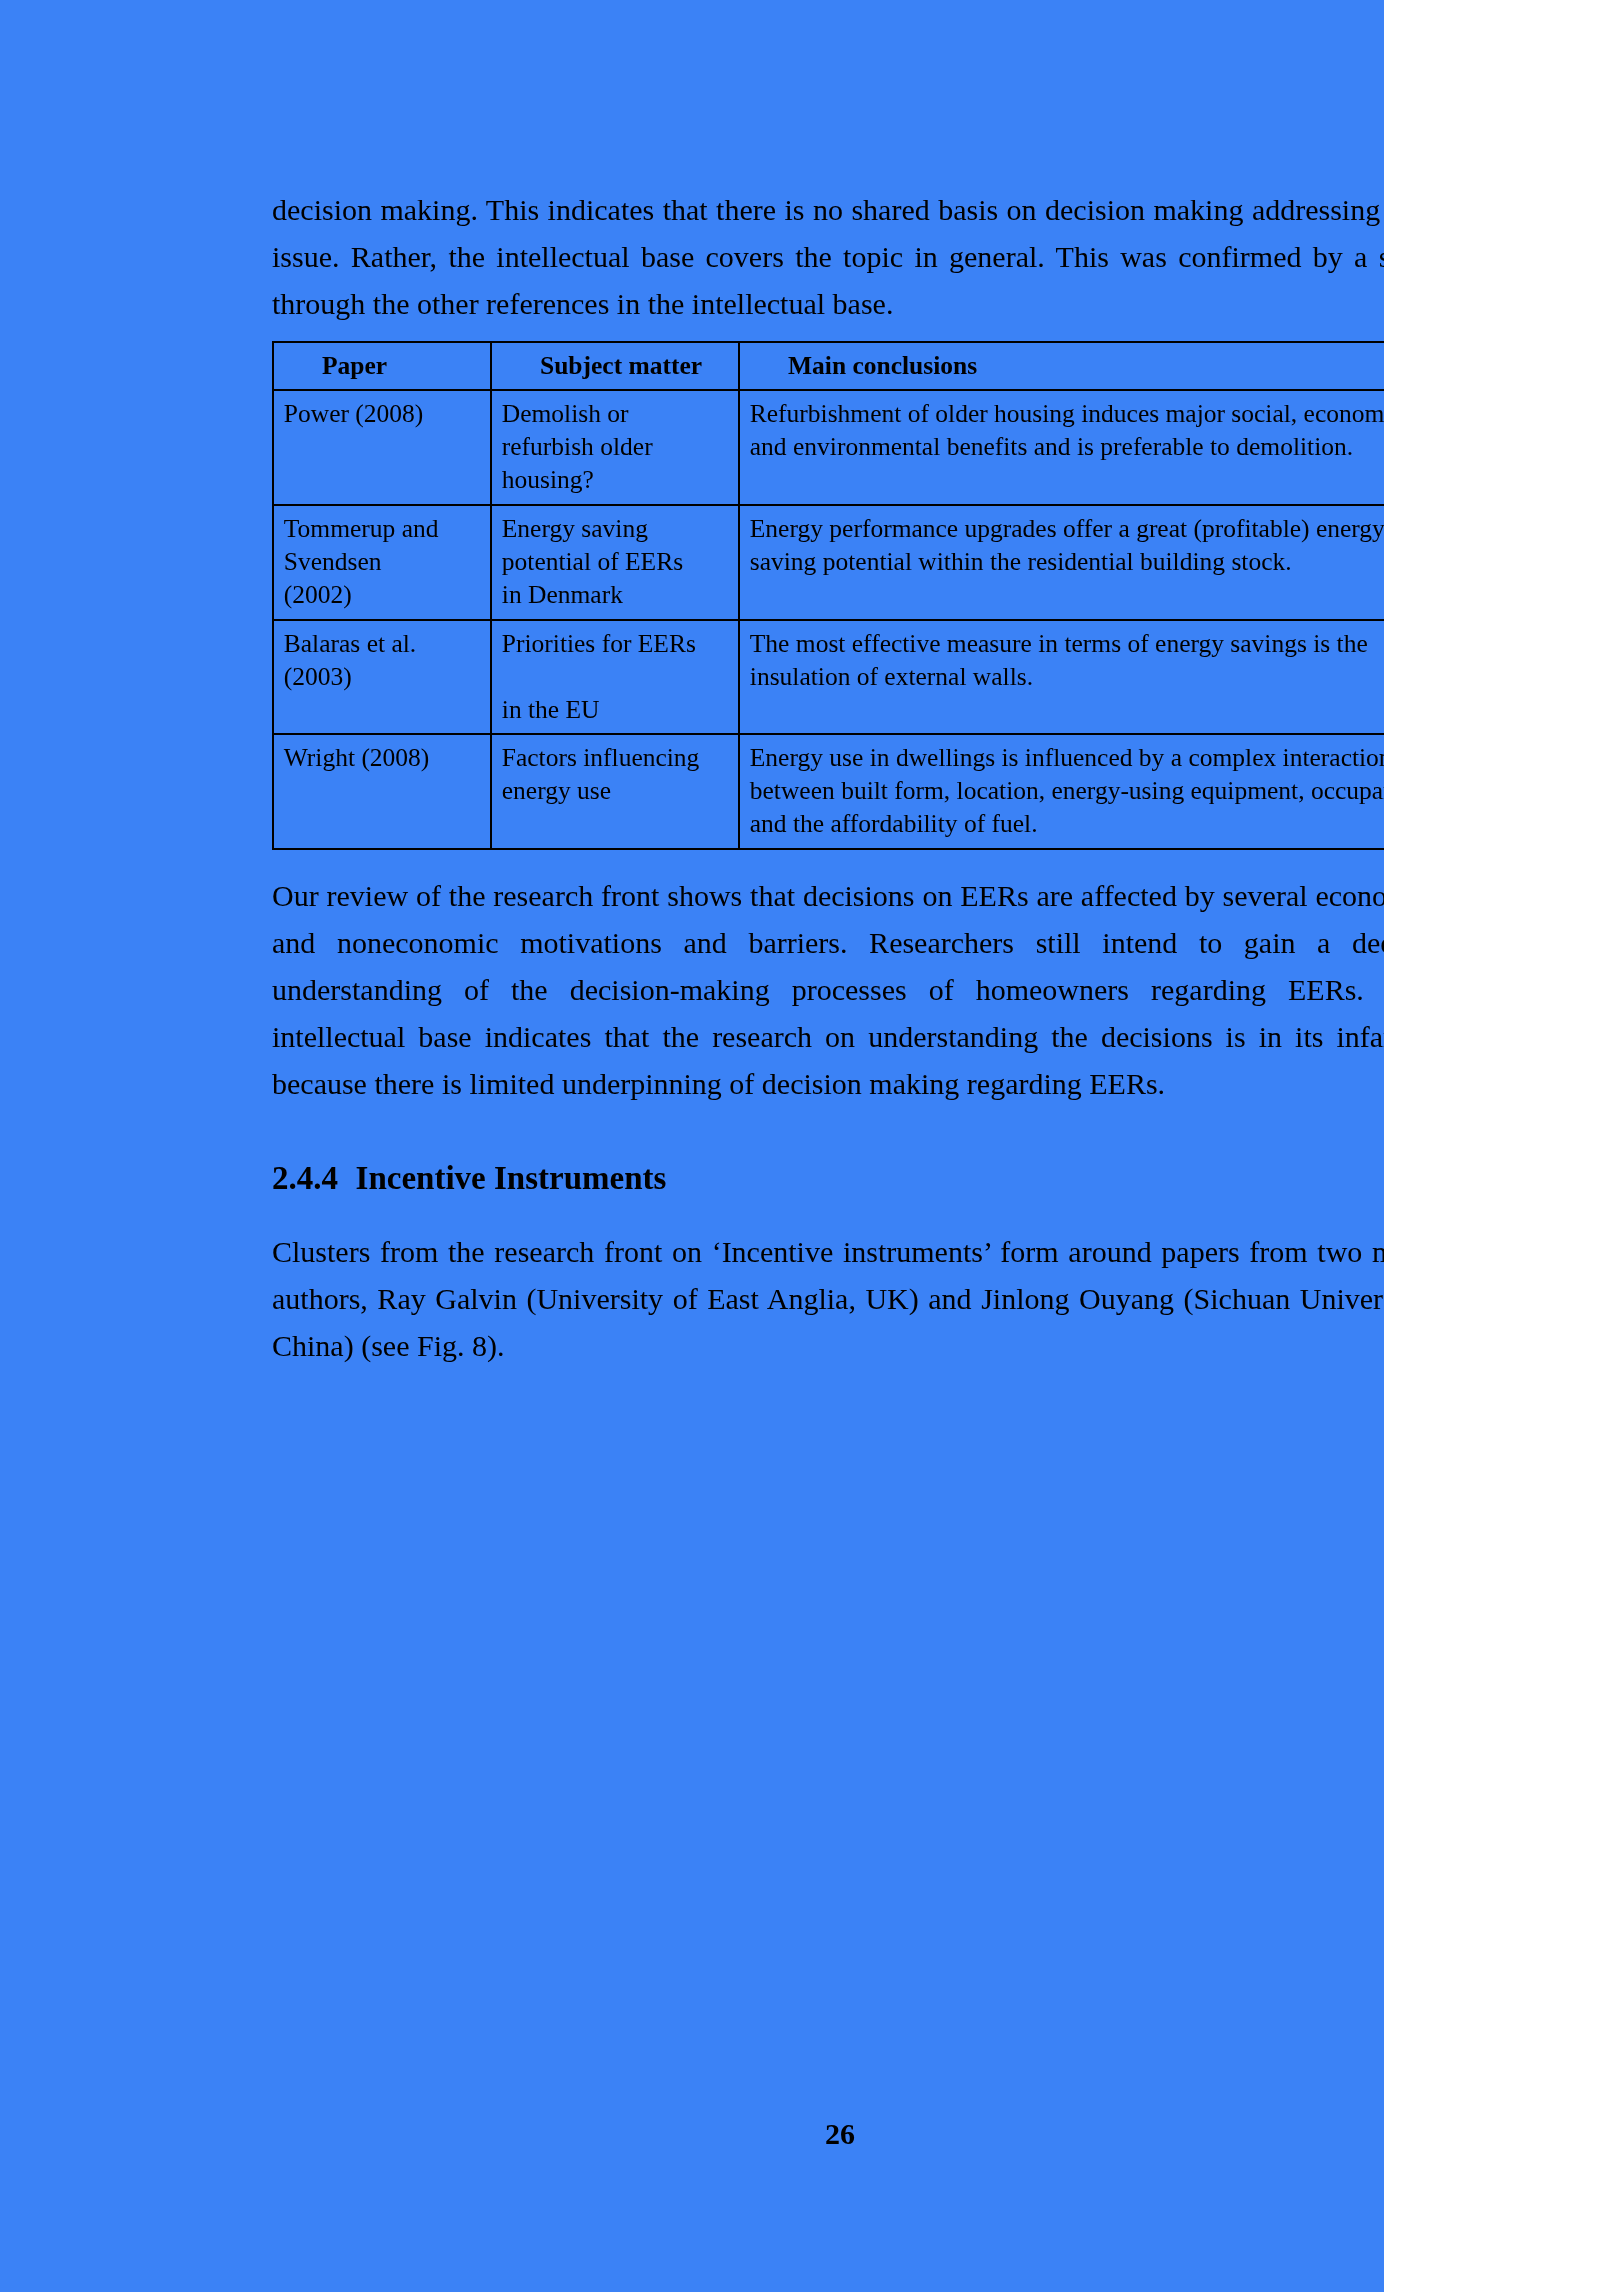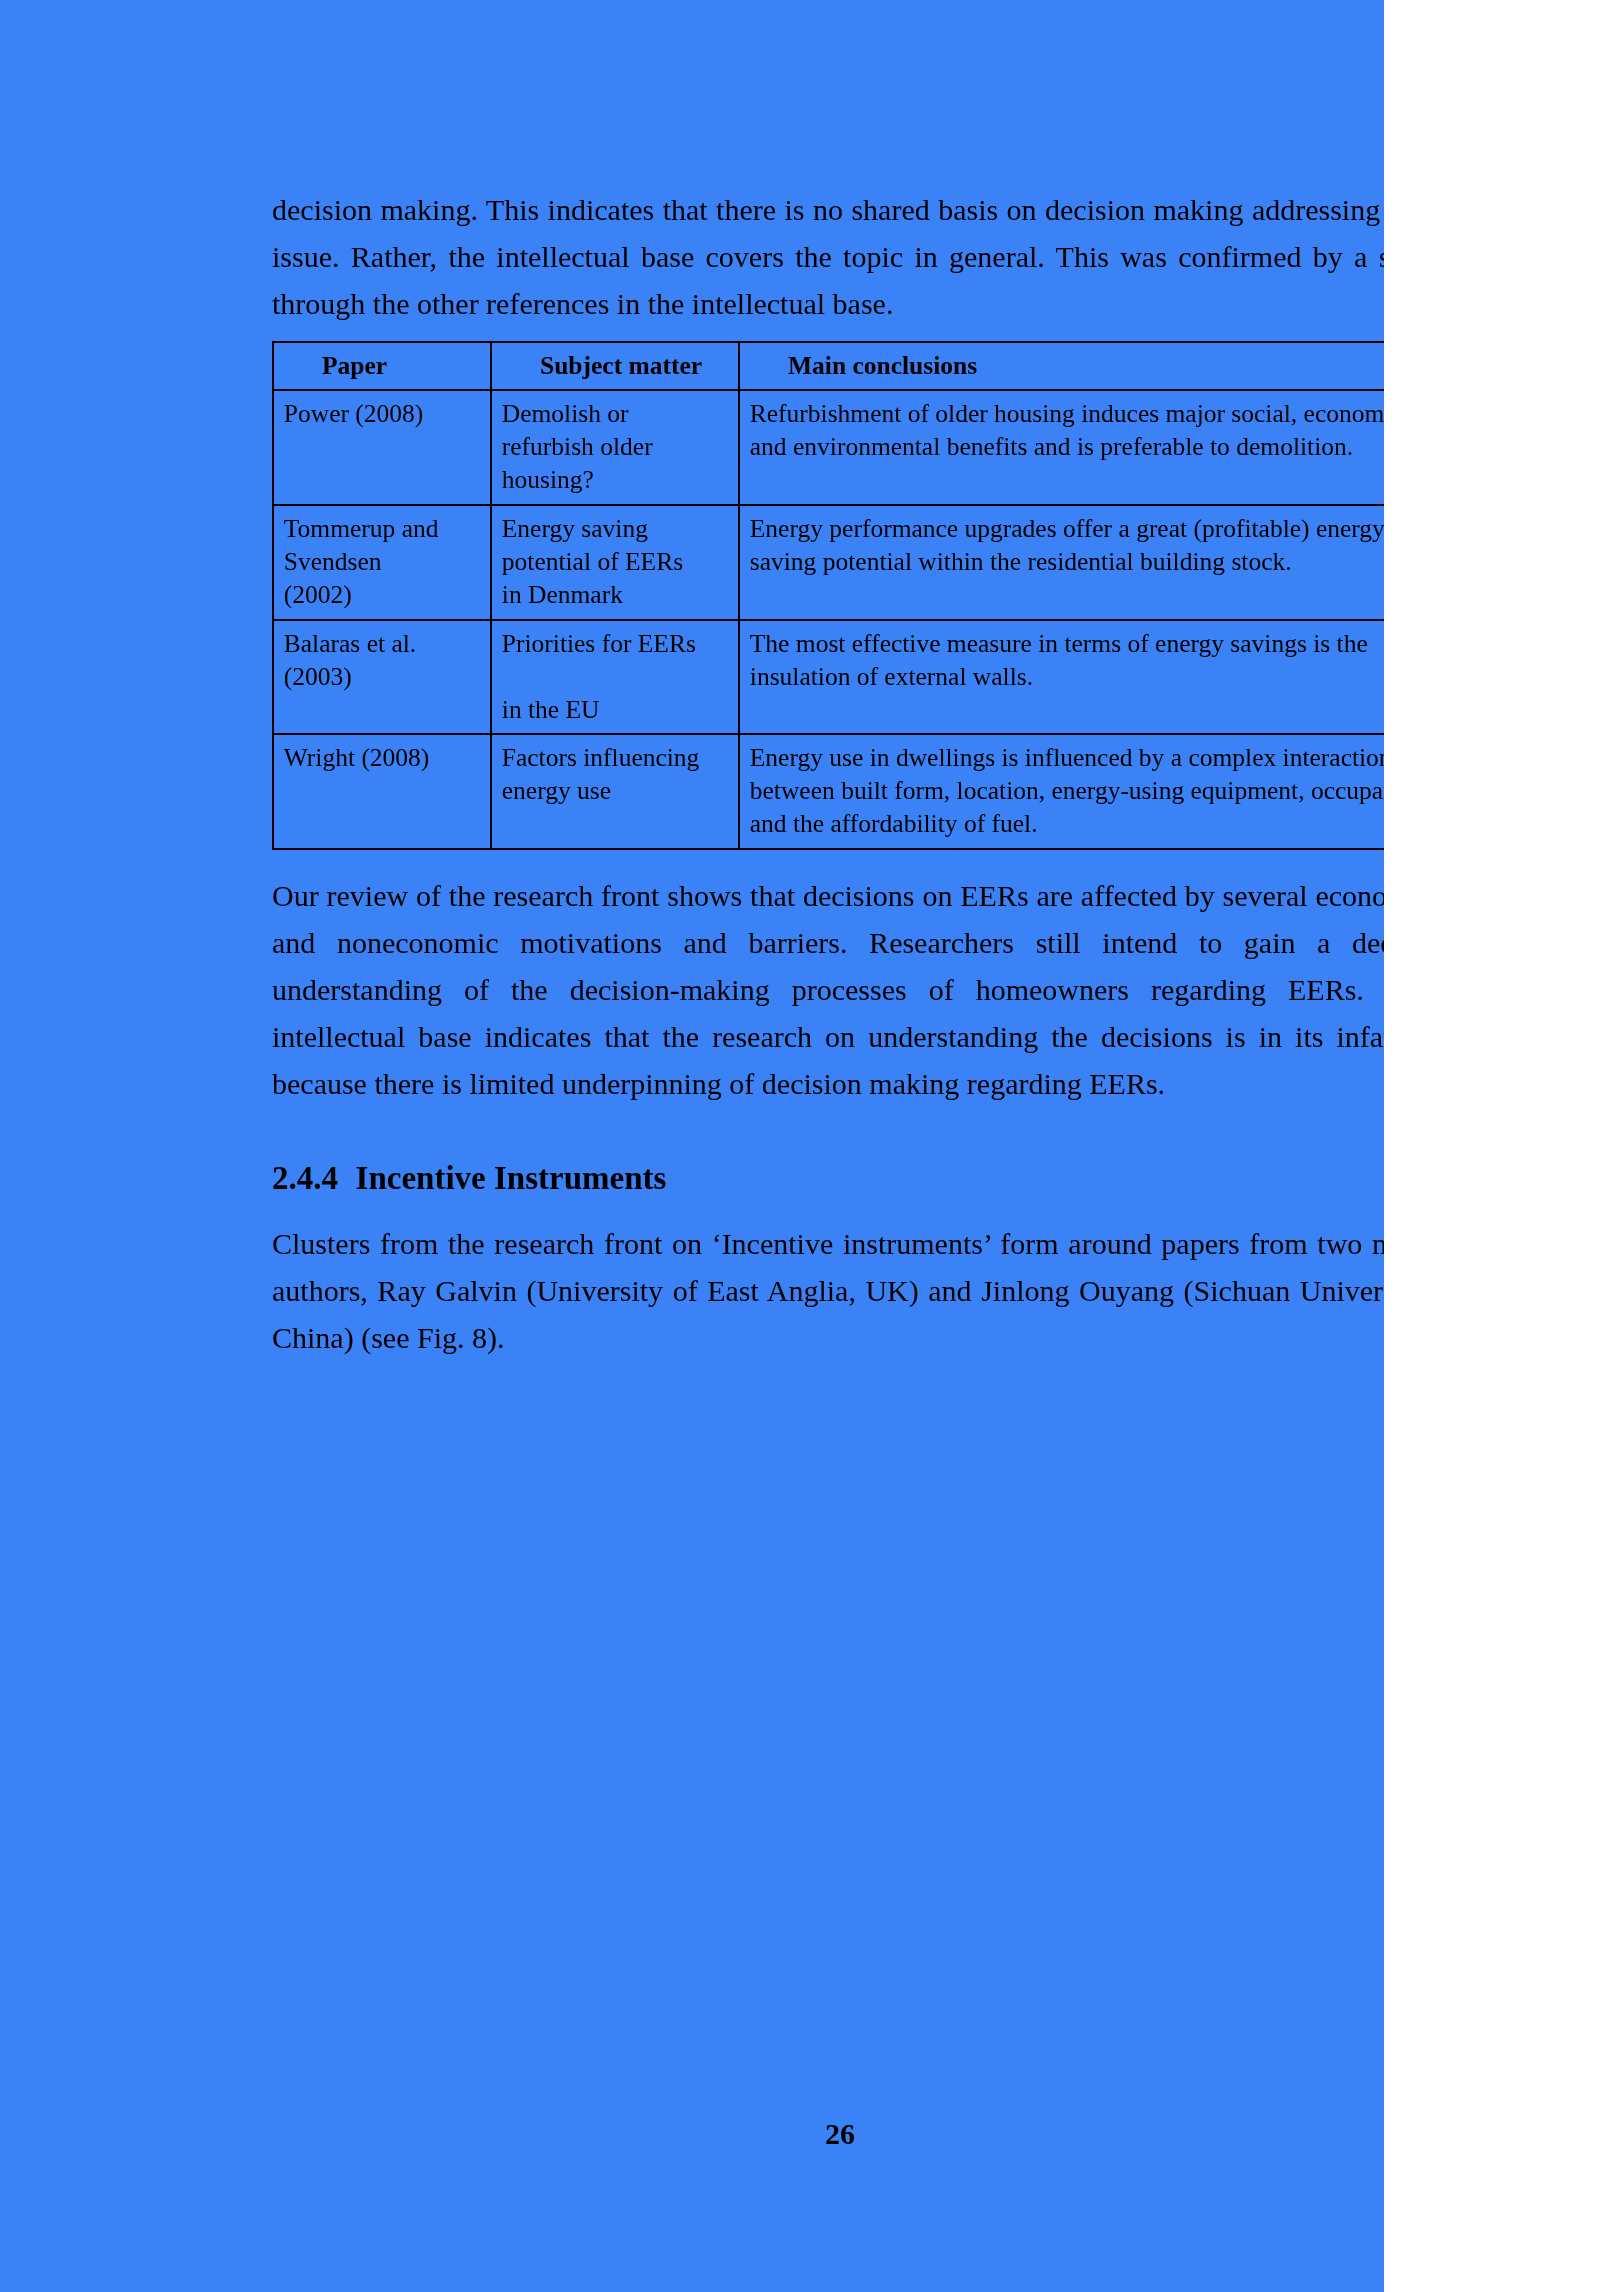--- a/index.html
+++ b/index.html
@@ -70,21 +70,21 @@
     font-weight: bold;
     text-align: justify;
   }
 
   .para-review {
     margin-top: 21.6px;
   }
 
   .section-heading {
     margin-top: 51px;
-    margin-bottom: 21px;
+    margin-bottom: 29px;
     font-size: 33px;
     line-height: 41px;
     font-weight: bold;
   }
 
   .section-heading .sec-num {
     margin-right: 17.6px;
   }
 
   .page-number {

